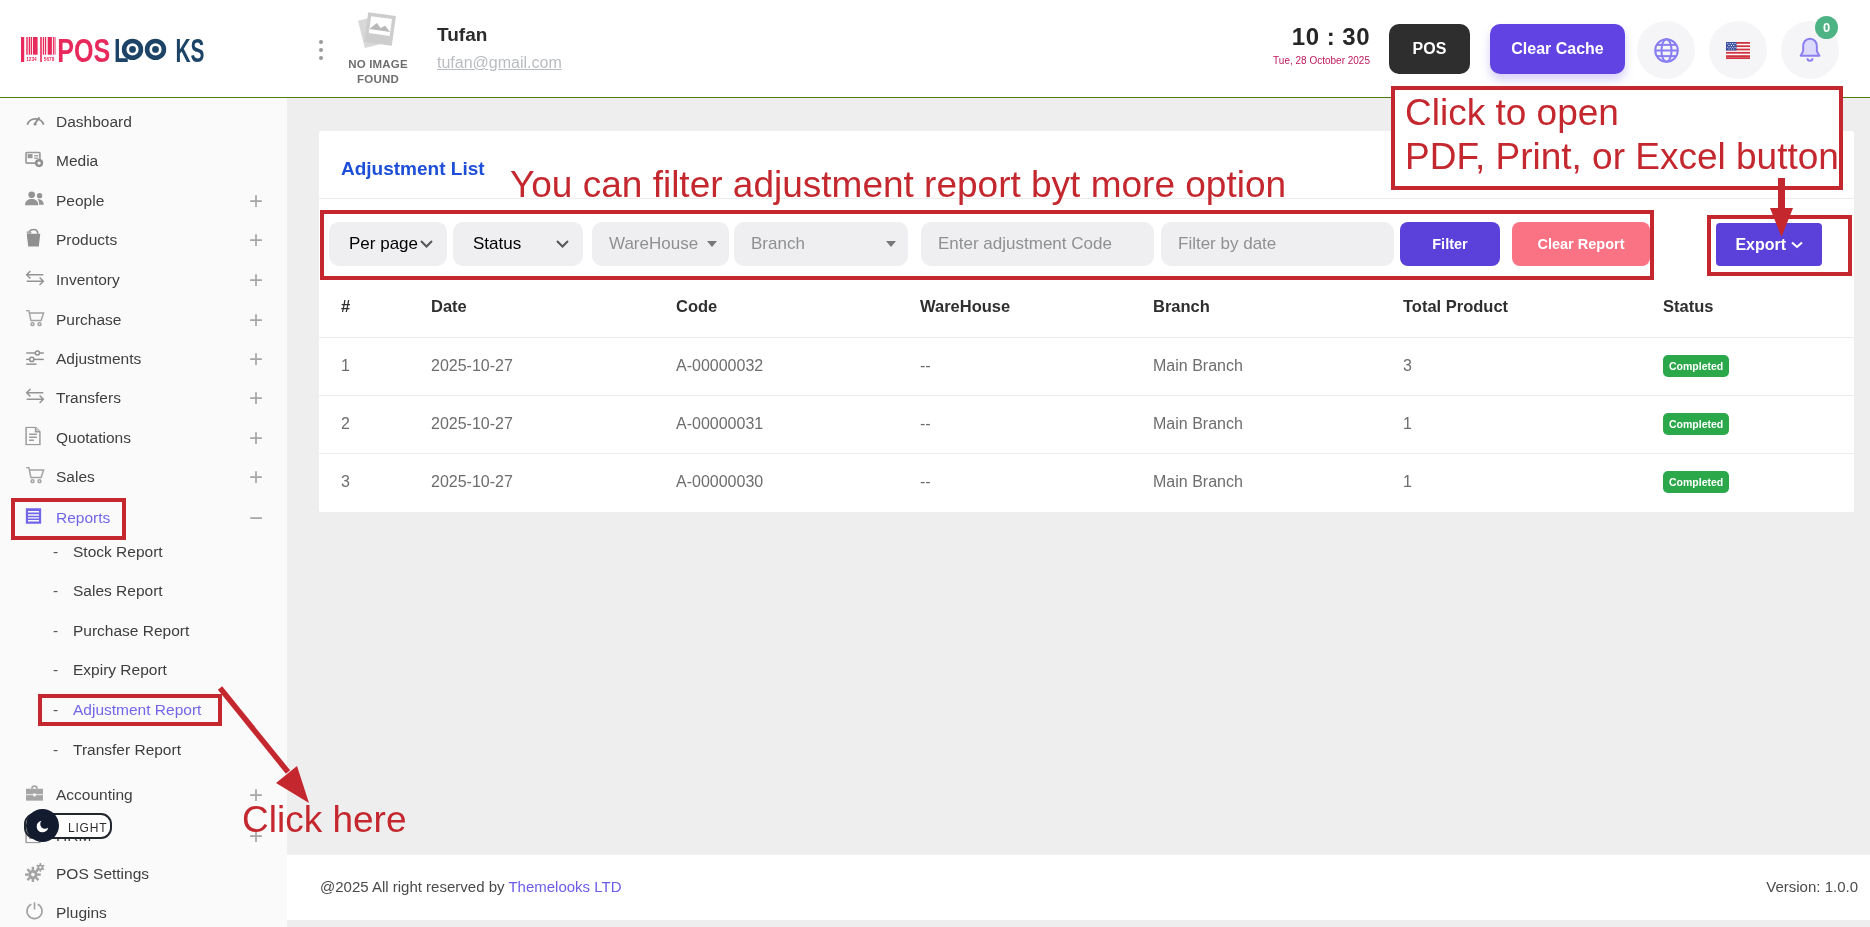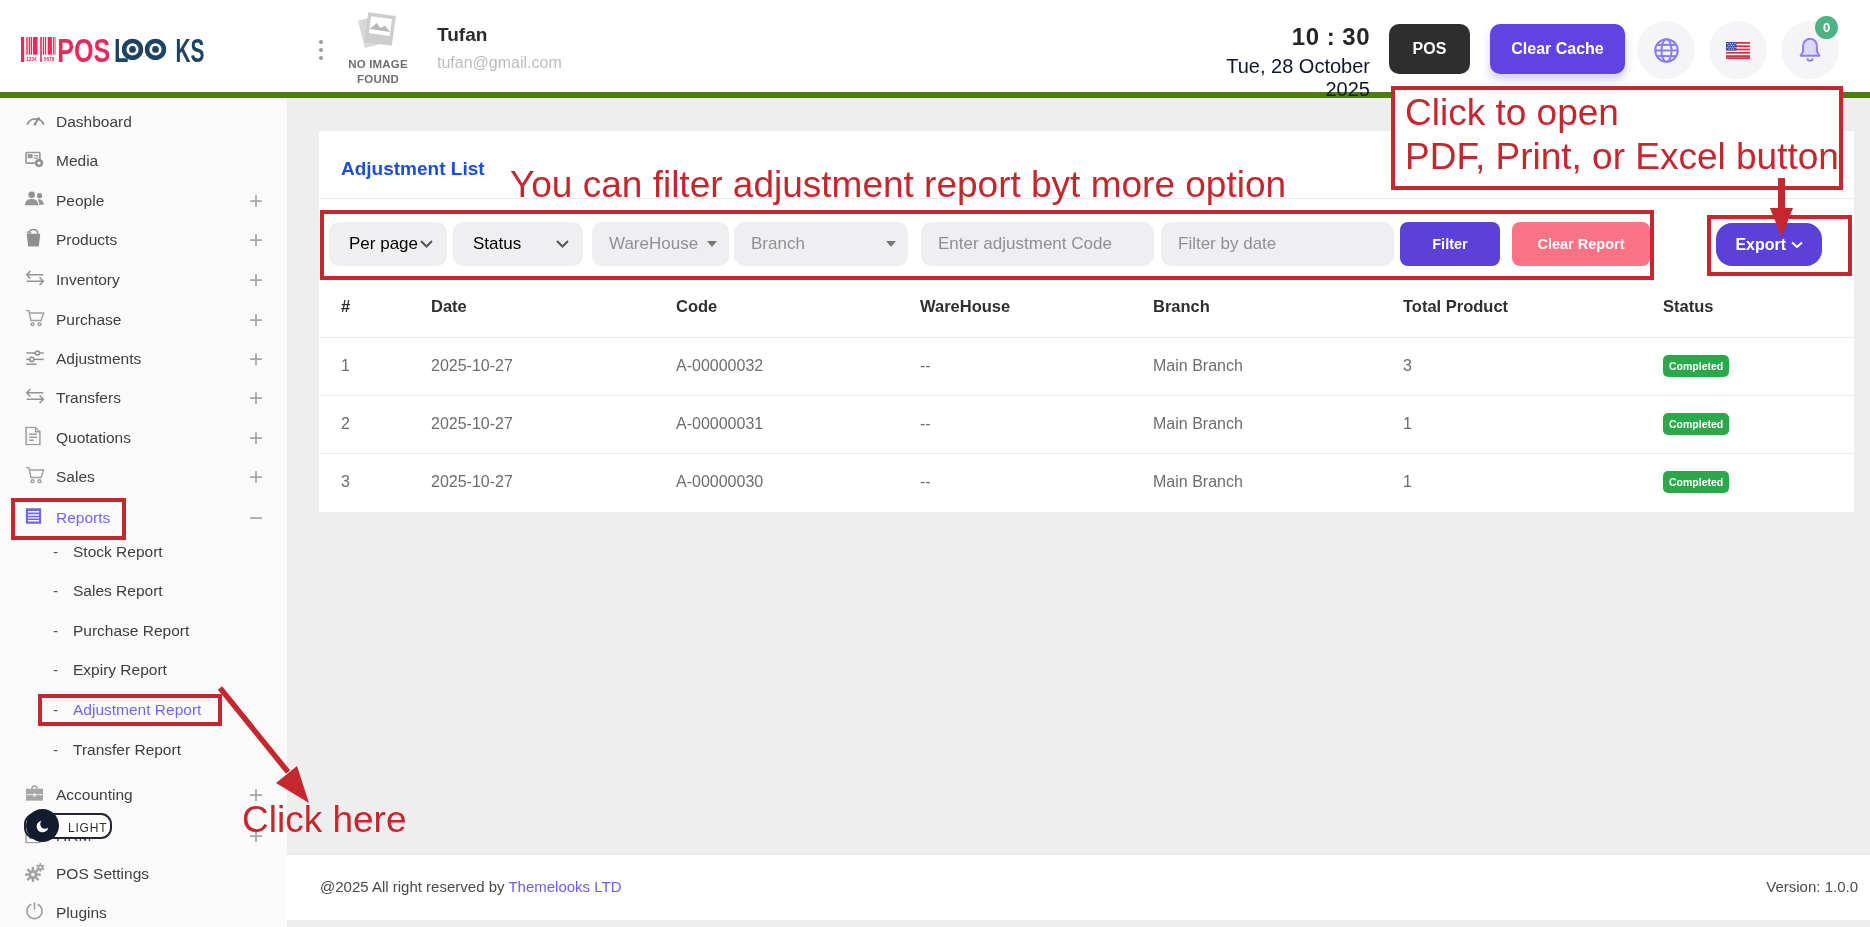--- a/index.html
+++ b/index.html
@@ -1,31 +1,31 @@
 <!DOCTYPE html>
 <html><head>
 <meta charset="utf-8">
 <style>
 * { margin:0; padding:0; box-sizing:border-box; }
 html,body { width:1870px; height:927px; font-family:"Liberation Sans", sans-serif; background:#eeeeef; overflow:hidden; }
 #page { position:relative; width:1870px; height:927px; }
 .abs { position:absolute; }
 
 
-#header { left:0; top:0; width:1870px; height:98px; background:#fff; border-bottom:6px solid #4d7c0f; }
+#header { left:0; top:0; width:1870px; height:98px; background:#fff; border-bottom:1px solid #4d7c0f; }
 #logo { left:20px; top:22px; }
 #dots3 { left:319px; top:40px; }
 .hdot { width:4px; height:4px; border-radius:50%; background:#9a9a9a; margin-bottom:4px; }
 #noimg { left:340px; top:9px; width:76px; text-align:center; }
 #noimgtxt { font-size:11.5px; font-weight:bold; color:#6e6e6e; line-height:14.5px; margin-top:2px; letter-spacing:0.2px; white-space:nowrap;}
 #uname { left:437px; top:24px; font-size:19px; font-weight:bold; color:#2b2b2b; }
-#uemail { left:437px; top:54px; font-size:16px; color:#b9bcc0; }
+#uemail { left:437px; top:54px; font-size:16px; color:#b9bcc0;text-decoration:underline; }
 #clock { left:1180px; top:23px; width:190px; text-align:right; }
 #clocktime { font-size:24px; font-weight:bold; color:#262626; letter-spacing:0.5px; }
-#clockdate { font-size:20px; color:#0f172a; margin-top:4px; }
+#clockdate { font-size:10px; color:#be185d; margin-top:4px; }
 .hbtn { top:24px; height:50px; border-radius:10px; color:#fff; font-weight:bold; display:flex; align-items:center; justify-content:center; }
 #posbtn { left:1389px; width:81px; background:#2e2e2e; font-size:16px; }
 #ccbtn { left:1490px; width:135px; background:#6142e2; font-size:16px; box-shadow:0 6px 10px rgba(97,66,226,.25);}
 .hcircle { top:21px; width:58px; height:58px; border-radius:50%; background:#f5f5f7; display:flex; align-items:center; justify-content:center; }
 #badge0 { left:1815px; top:16px; width:23px; height:23px; border-radius:50%; background:#4db385; color:#fff; font-size:13px; font-weight:bold; display:flex; align-items:center; justify-content:center; z-index:5;}
 
 
 #sidebar { left:0; top:98px; width:287px; height:829px; background:#fafafa; }
 .mitem { position:absolute; left:0; width:287px; height:40px; }
 .mic { position:absolute; left:25px; top:50%; transform:translateY(-50%); }
@@ -54,21 +54,21 @@
 .tri { margin-left:auto; margin-right:12px; width:0; height:0; border-left:5px solid transparent; border-right:5px solid transparent; border-top:6px solid #777; }
 #f1 { left:329px; width:118px; padding-left:20px; }
 #f2 { left:453px; width:130px; padding-left:20px; }
 #f3 { left:592px; width:137px; padding-left:17px; }
 #f4 { left:734px; width:174px; padding-left:17px; }
 #f5 { left:921px; width:233px; padding-left:17px; }
 #f6 { left:1161px; width:233px; padding-left:17px; }
 .fbtn { top:222px; height:44px; border-radius:8px; color:#fff; font-weight:bold; font-size:14.5px; display:flex; align-items:center; justify-content:center; }
 #filterbtn { left:1400px; width:100px; background:#5b40d9; }
 #clearbtn { left:1512px; width:138px; background:#f97384; }
-#exportbtn { left:1716px; width:106px; top:223px; height:43px; background:#5b40d9; border-radius:16px; color:#fff; font-weight:bold; font-size:16px; display:flex; align-items:center; justify-content:center;text-align:right; }
+#exportbtn { left:1716px; width:106px; top:223px; height:43px; background:#5b40d9; border-radius:4px; color:#fff; font-weight:bold; font-size:16px; display:flex; align-items:center; justify-content:center;text-align:right; }
 
 
 #tablewrap { left:319px; top:277px; width:1535px; }
 table { border-collapse:collapse; table-layout:fixed; width:1535px; }
 col.c1{width:112px} col.c2{width:245px} col.c3{width:244px} col.c4{width:233px} col.c5{width:250px} col.c6{width:260px} col.c7{width:191px}
 th { text-align:left; font-size:16.5px; font-weight:bold; color:#2f2f2f; height:60px; border-bottom:1px solid #ececec; padding:0; }
 td { text-align:left; font-size:16px; color:#6d6d6d; height:58px; border-bottom:1px solid #ececec; padding:0; }
 th:first-child, td:first-child { padding-left:22px; }
 tr:last-child td { border-bottom:none; }
 .badge { display:inline-block; background:#2ba84a; color:#fff; font-size:10.5px; font-weight:bold; border-radius:5px; padding:5px 6px; }

